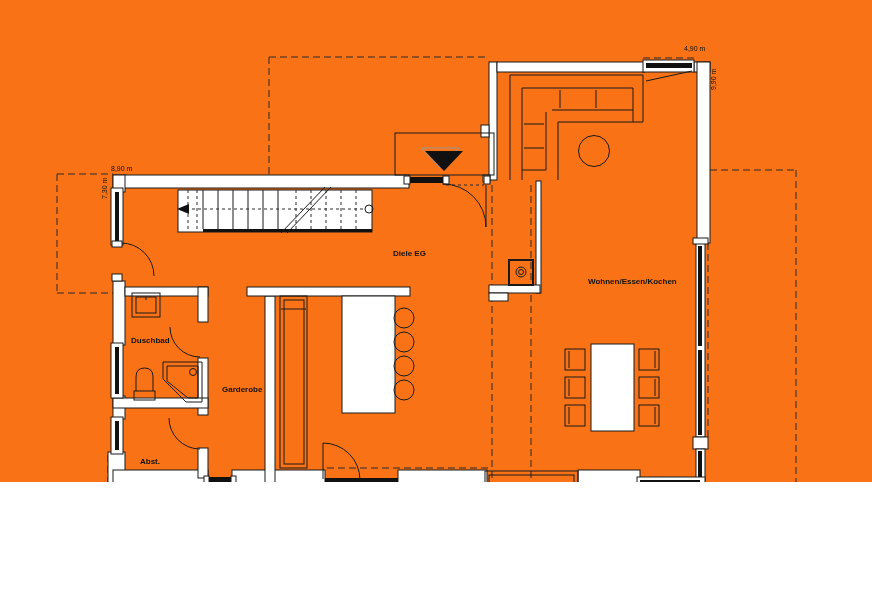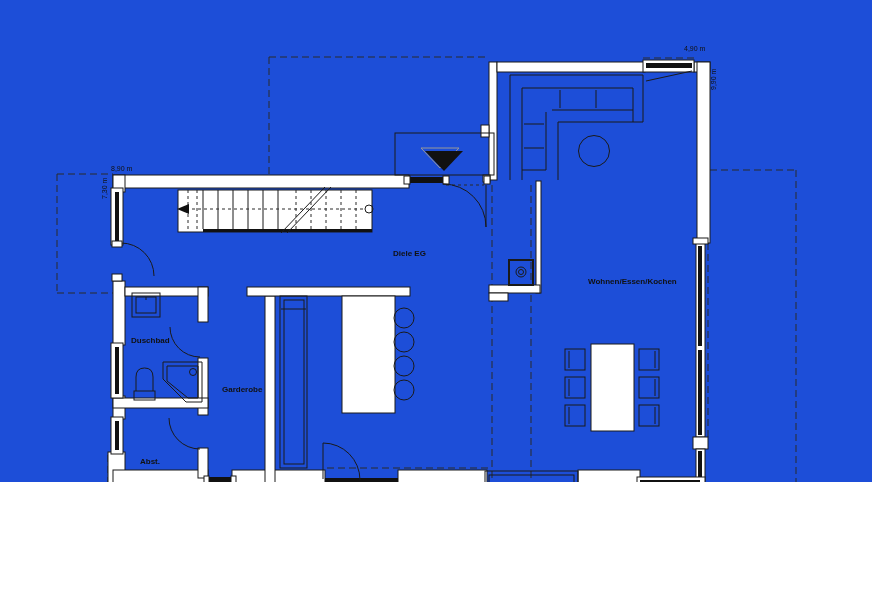--- a/index.html
+++ b/index.html
@@ -1,19 +1,19 @@
 <!DOCTYPE html>
 <html><head>
 <meta charset="utf-8">
 <style>
   html,body{margin:0;padding:0;background:#fff;}
   .canvas{
     position:relative;
     width:872px;height:482px;
-    background:#1d4ed8;
+    background:#f97316;
     font-family:"Liberation Sans",sans-serif;
     overflow:hidden;
   }
   svg{display:block}
   .w   { fill:#ffffff; stroke:#1a1a1a; stroke-width:1; }
   .k   { fill:#111111; stroke:none; }
   .ln  { fill:none; stroke:#1a1a1a; stroke-width:1; }
   .ln2 { fill:none; stroke:#1a1a1a; stroke-width:2; }
   .lngr{ fill:none; stroke:#999999; stroke-width:1; }
   .dash  { fill:none; stroke:#2a2a2a; stroke-width:1; stroke-dasharray:7 4; }

